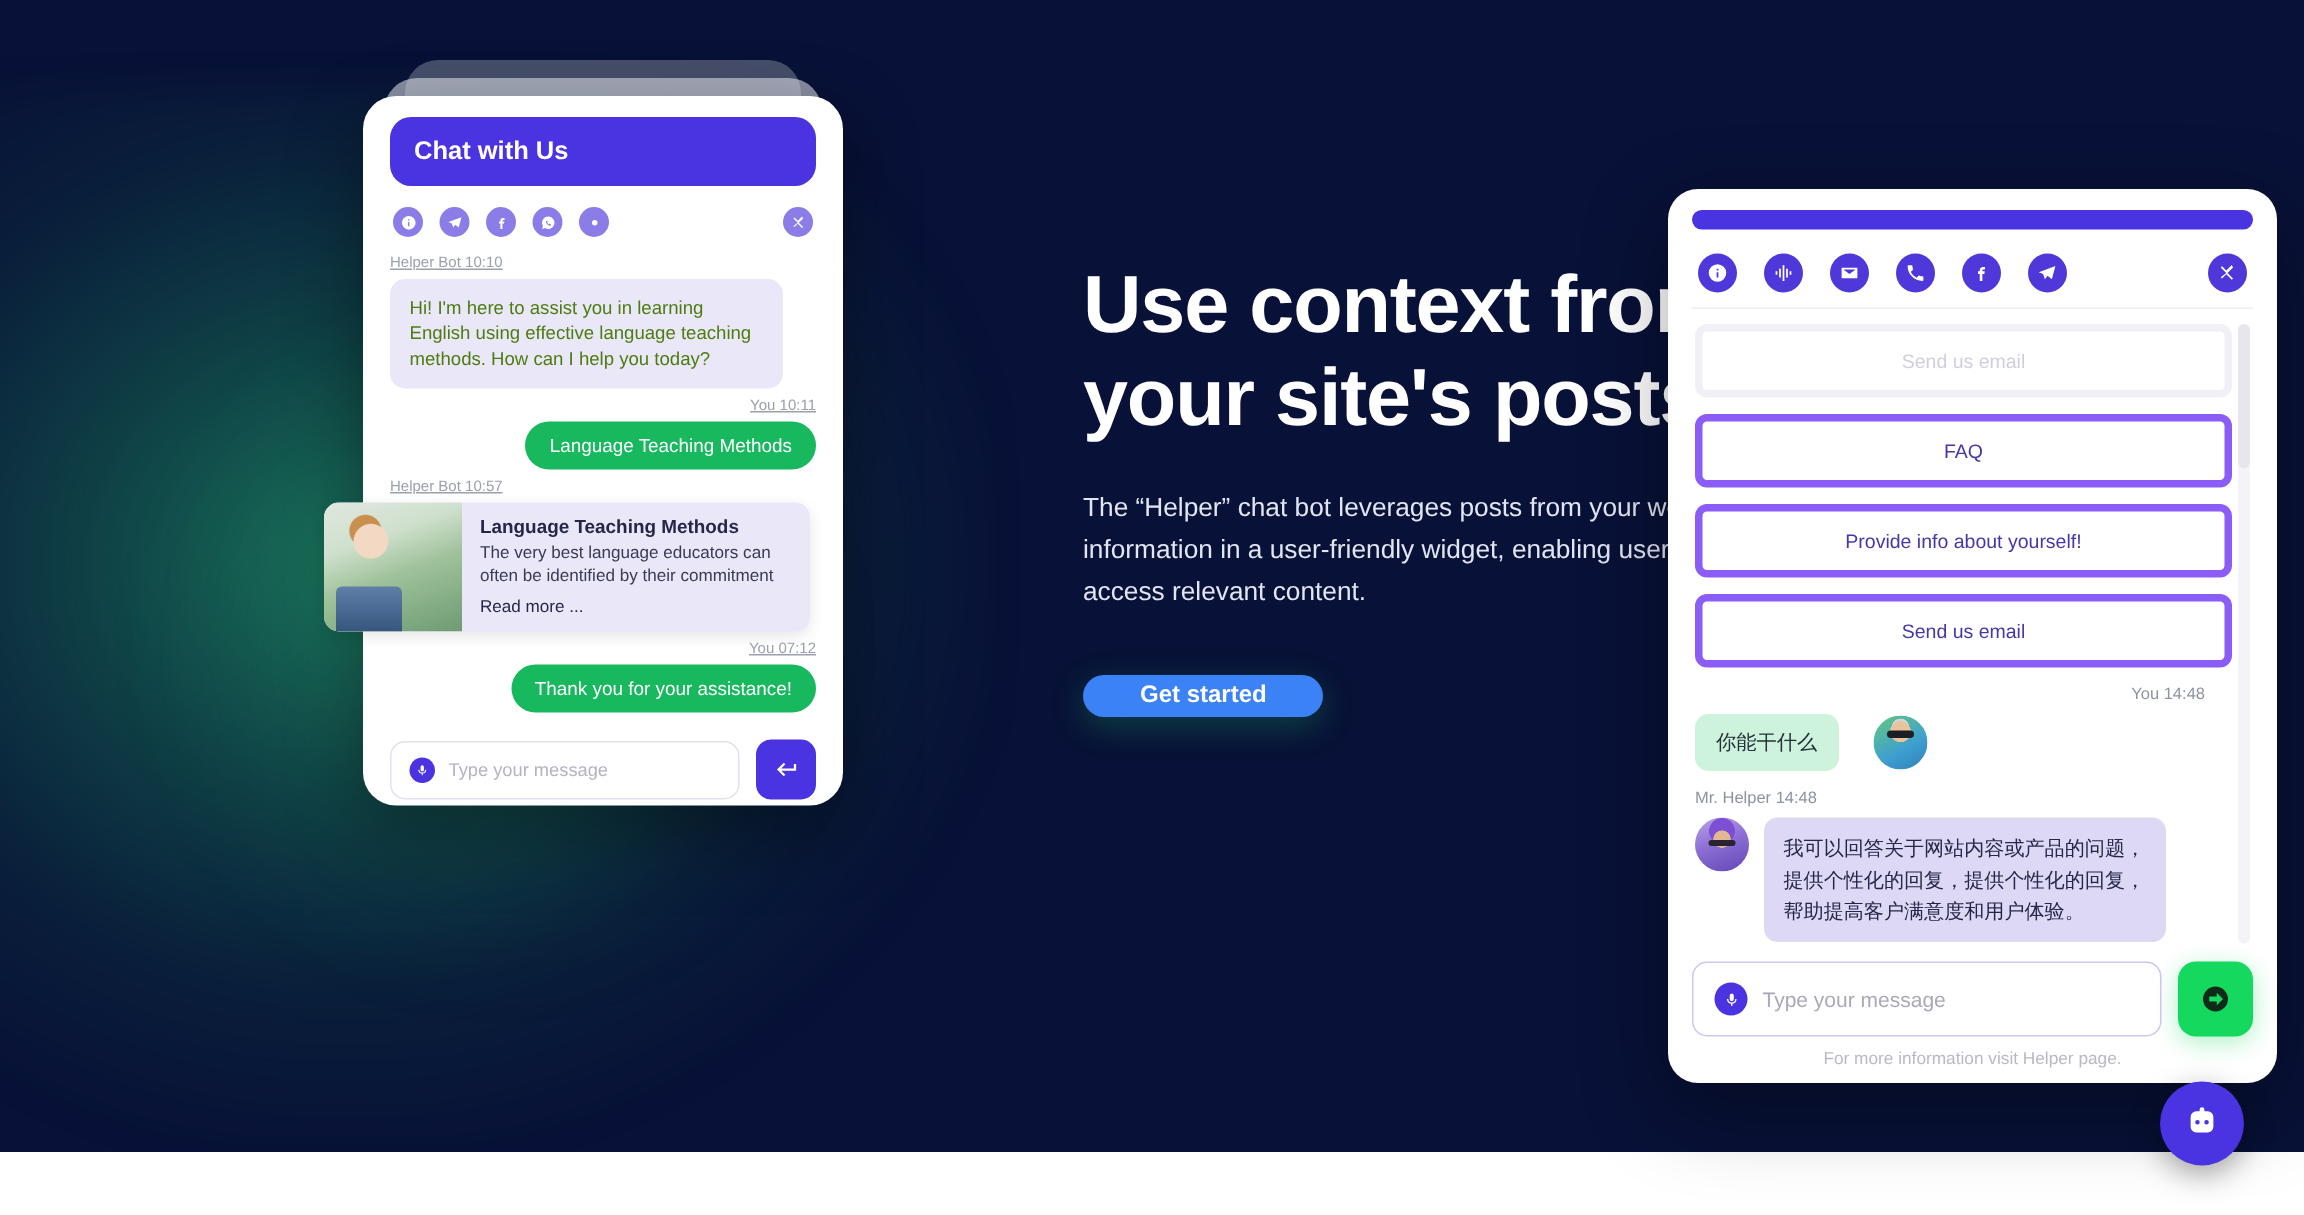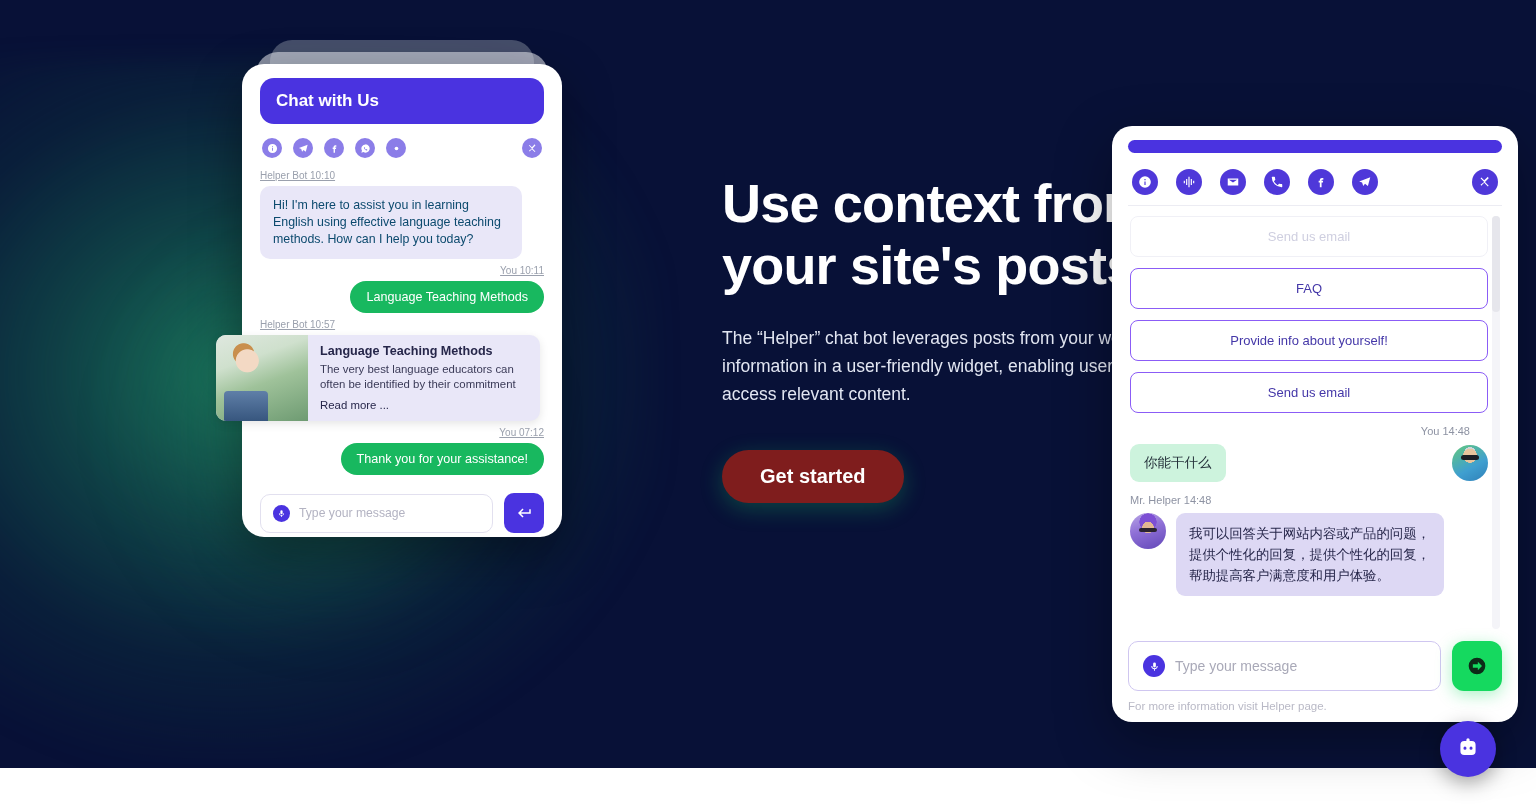--- a/index.html
+++ b/index.html
@@ -36,22 +36,22 @@
   #headline {
     color: #ffffff; font-size: 54px; line-height: 62px; font-weight: 700;
     letter-spacing: -0.8px; white-space: pre-line;
   }
   #subcopy {
     margin-top: 28px; color: #e2e6f2; font-size: 17.5px; line-height: 28px;
     white-space: pre-line; max-width: 640px;
   }
   #cta {
     margin-top: 42px; display: inline-block; border: none; cursor: pointer;
-    background: #7f1d1d; color: #ffffff; font-weight: 700; font-size: 20px;
-    padding: 15px 38px; border-radius: 32px;
+    background: #3b82f6; color: #ffffff; font-weight: 700; font-size: 16px;
+    padding: 5px 38px; border-radius: 32px;
     font-family: "Liberation Sans", sans-serif;
     box-shadow: 0 6px 22px rgba(24,184,95,0.30);
   }
 
   
   #left-widget-wrap { position: absolute; left: 242px; top: 40px; width: 320px; z-index: 3; }
   .stack-card {
     position: absolute; border-radius: 22px 22px 10px 10px;
     background: rgba(255,255,255,0.30);
   }
@@ -71,21 +71,21 @@
     width: 20px; height: 20px; border-radius: 50%;
     background: #8b7de8; display: flex; align-items: center; justify-content: center;
     color: #ffffff; flex: 0 0 auto;
   }
   .ic svg { width: 11px; height: 11px; fill: #ffffff; }
   .ic-close { margin-left: auto; background: #8b7de8; }
   #lw-body { }
   .meta { font-size: 10px; color: #9aa0ad; margin: 6px 0 5px 0; text-decoration: underline; }
   .meta.right { text-align: right; }
   .bubble-bot {
-    background: #e9e7f8; color: #0c4a6e; border-radius: 10px;
+    background: #e9e7f8; color: #4d7c0f; border-radius: 10px;
     padding: 11px 13px; font-size: 12.4px; line-height: 17px; max-width: 262px;
   }
   .bubble-me {
     background: #18b85f; color: #ffffff; border-radius: 18px;
     padding: 9px 16px; font-size: 12.6px; display: inline-block; float: right; clear: both;
   }
   .clr { clear: both; }
   
   .post-card {
     display: flex; border-radius: 10px; overflow: hidden; margin-top: 2px;
@@ -137,28 +137,28 @@
   .ic-lg { width: 26px; height: 26px; border-radius: 50%; background: #4f38d9;
            display: flex; align-items: center; justify-content: center; flex: 0 0 auto; }
   .ic-lg svg { width: 14px; height: 14px; fill: #fff; }
   .ic-lg.close { margin-left: auto; background: #4f38d9; }
   #rw-divider { height: 1px; background: #ececf3; margin-bottom: 4px; }
   #rw-scroll {
     flex: 1; position: relative; overflow: hidden; padding: 6px 14px 2px 2px;
   }
   .opt-btn {
     display: block; width: 100%; text-align: center; background: #fff;
-    border: 1px solid #8b5cf6; border-radius: 8px; padding: 12px 8px;
+    border: 5px solid #8b5cf6; border-radius: 8px; padding: 12px 8px;
     color: #4437a8; font-size: 13px; margin-bottom: 11px; cursor: pointer;
     font-family: "Liberation Sans", sans-serif;
   }
   .opt-btn.faded { color: #cfcfe0; border-color: #f0f0f6; }
   .meta2 { font-size: 11px; color: #8e93a3; margin: 12px 18px 7px 0; }
   .meta2.right { text-align: right; }
-  .row-me { display: flex; align-items: center; justify-content: space-between; gap: 23px; }
+  .row-me { display: flex; align-items: center; justify-content: flex-start; gap: 23px; }
   .bubble-me2 {
     background: #cdf3dd; color: #24303a; border-radius: 9px;
     padding: 10px 14px; font-size: 13.5px;
   }
   .row-bot { display: flex; align-items: flex-start; gap: 10px; }
   .bubble-bot2 {
     background: #ddd8f4; color: #26264a; border-radius: 9px;
     padding: 10px 13px; font-size: 13.4px; line-height: 21px; max-width: 268px;
   }
   .av { width: 36px; height: 36px; border-radius: 50%; flex: 0 0 auto; }
@@ -194,21 +194,21 @@
   .mic2 { width: 22px; height: 22px; border-radius: 50%; background: #4a33e0; flex: 0 0 auto;
           display: flex; align-items: center; justify-content: center; }
   .mic2 svg { width: 11px; height: 11px; fill: #fff; }
   .input-ph2 { color: #a9a9b8; font-size: 14px; }
   .send-green {
     width: 50px; height: 50px; border-radius: 12px; background: #15d95f;
     display: flex; align-items: center; justify-content: center; cursor: pointer;
     box-shadow: 0 4px 16px rgba(21,217,95,0.35);
   }
   .send-green svg { width: 20px; height: 20px; fill: #0d2b18; }
-  #rw-footer { color: #b9b9c6; font-size: 11.5px; margin-top: 9px; }
+  #rw-footer { text-align: center; color: #b9b9c6; font-size: 11.5px; margin-top: 9px; }
 
   
   #launcher {
     position: absolute; left: 1468px; top: 749px; width: 56px; height: 56px;
     transform: translate(-50%, -50%); border-radius: 50%;
     background: #4a33e0; z-index: 9; cursor: pointer;
     display: flex; align-items: center; justify-content: center;
     box-shadow: 0 6px 20px rgba(0,0,0,0.35);
   }
   #launcher svg { width: 26px; height: 26px; fill: #ffffff; }

